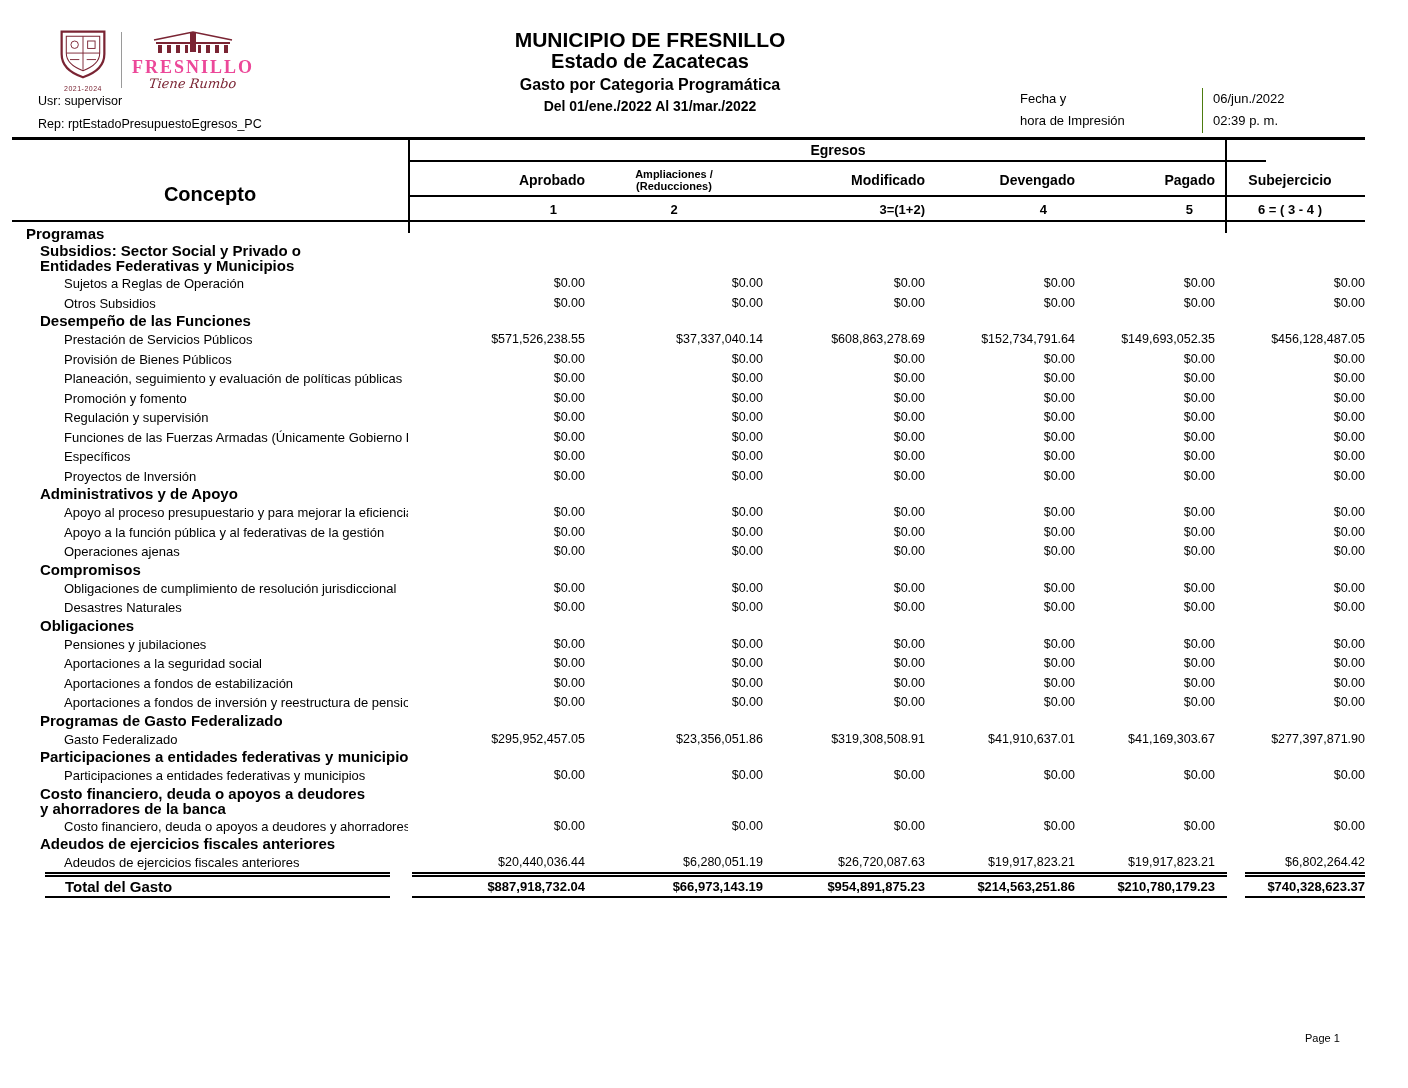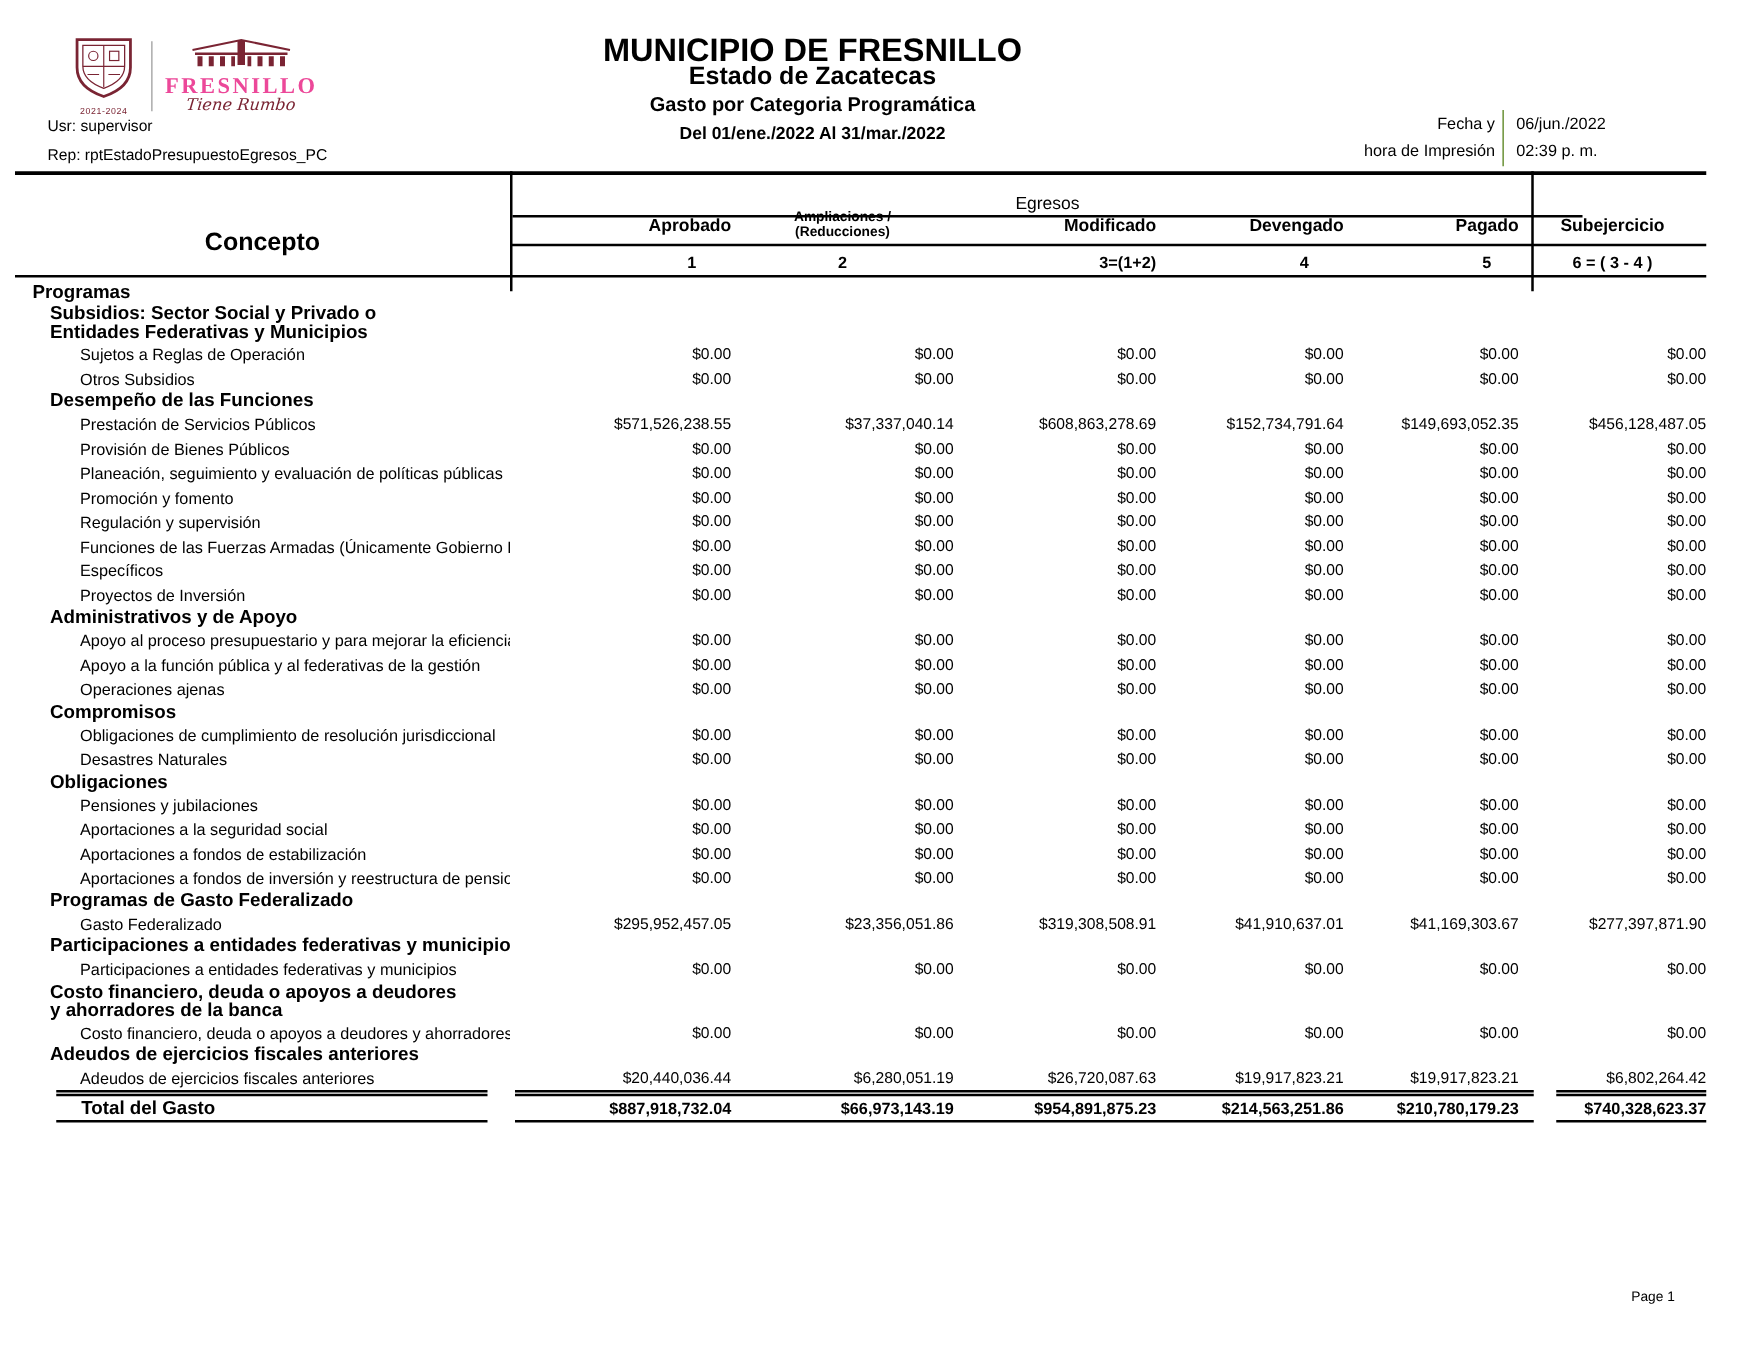--- a/index.html
+++ b/index.html
@@ -13,41 +13,41 @@
   .crest-years { font-size:7px; color:#7a2433; letter-spacing:.5px; margin-top:1px; }
   .logo-divider { width:1px; height:56px; background:#9a9a9a; }
   .brandblock { display:flex; flex-direction:column; align-items:center; }
   .brand-name { font-family:"Liberation Serif", serif; font-weight:bold; font-size:18px; letter-spacing:2px; color:#ec4899; line-height:18px; }
   .brand-tagline { font-family:"DejaVu Serif", serif; font-style:italic; font-size:13px; color:#7a2433; transform:skewX(-6deg); line-height:15px; }
 
   .meta { position:absolute; left:38px; top:94px; font-size:12.5px; }
   .meta div { line-height:14px; margin-bottom:9px; }
 
   .titles { position:absolute; left:360px; top:28px; width:580px; text-align:center; }
-  .t1 { font-size:26px; font-weight:bold; line-height:24px; }
+  .t1 { font-size:21px; font-weight:bold; line-height:24px; }
   .t2 { font-size:20px; font-weight:bold; line-height:19px; }
   .t3 { font-size:16px; font-weight:bold; line-height:20px; margin-top:4px; }
   .t4 { font-size:14px; font-weight:bold; line-height:18px; margin-top:2px; }
 
   .printinfo { position:absolute; left:1020px; top:88px; display:flex; font-size:13px; }
-  .pi-labels { width:182px; text-align:right; }
+  .pi-labels { width:182px; }
   .pi-labels div { line-height:15px; padding:3px 6px 4px 0; }
   .pi-values { border-left:1px solid #4d7c0f; padding-left:10px; min-height:45px; }
   .pi-values div { line-height:15px; padding:3px 0 4px 0; }
 
   
   .thead { position:absolute; left:12px; top:137px; width:1353px; height:85px;
            border-top:3px solid #000; border-bottom:2px solid #000; }
   .vline { position:absolute; top:-3px; width:2px; background:#000; height:96px; }
   .vl1 { left:396px; } .vl2 { left:1213px; }
   .concepto { position:absolute; left:0; top:0; width:396px; height:80px;
               display:flex; align-items:flex-end; justify-content:center;
               font-weight:bold; font-size:20px; padding-bottom:14px; }
   .egr-title { position:absolute; left:398px; top:0; width:856px; height:22px;
-               border-bottom:2px solid #000; text-align:center; font-weight:normal; font-size:14px; line-height:20px;margin-top:12px; }
+               border-bottom:2px solid #000; text-align:center; font-weight:bold; font-size:14px; line-height:20px; }
   .cols { position:absolute; left:396px; top:24px; width:957px; height:33px;
           border-bottom:2px solid #000; display:grid;
           grid-template-columns:177px 178px 162px 150px 140px 150px; }
   .cols .hc { display:flex; align-items:center; font-weight:bold; font-size:14px; }
   .hc.r { justify-content:flex-end; }
   .hc.c { justify-content:center; text-align:center; }
   .hc.small { font-size:11px; line-height:12px; white-space:pre-line; }
   .nums { position:absolute; left:396px; top:59px; width:957px; height:21px; display:grid;
           grid-template-columns:177px 178px 162px 150px 140px 150px; }
   .nums .nc { display:flex; align-items:center; font-weight:bold; font-size:13px; }

